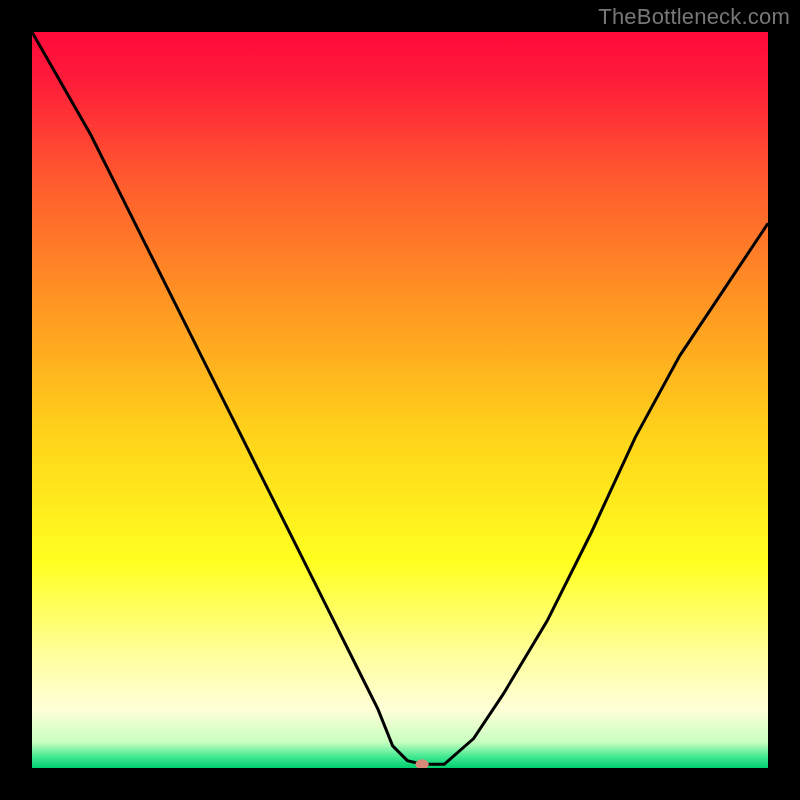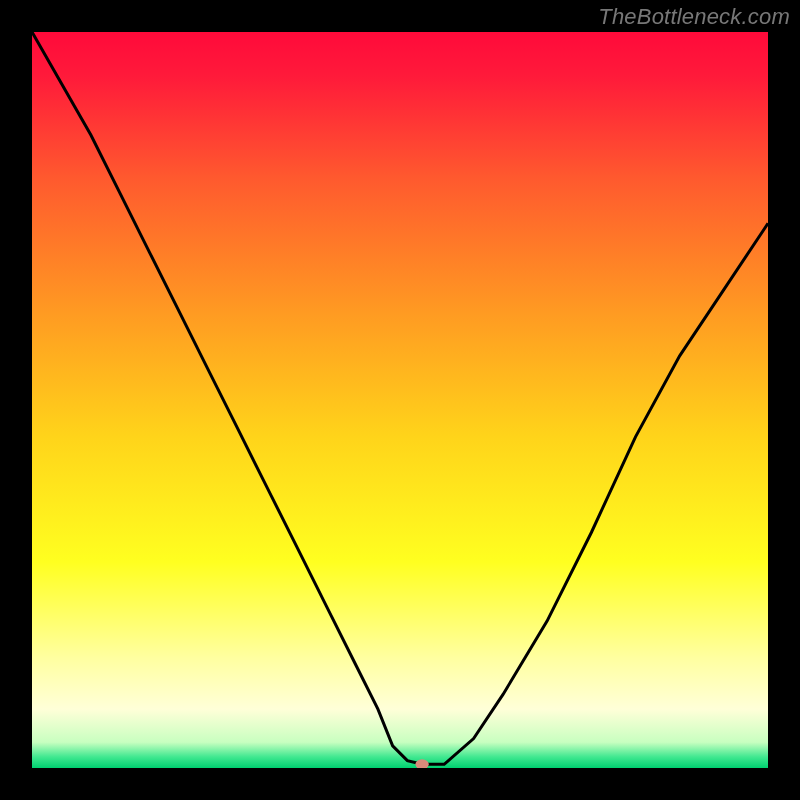--- a/index.html
+++ b/index.html
@@ -8,21 +8,20 @@
     width: 800px;
     height: 800px;
     overflow: hidden;
     font-family: Arial, Helvetica, sans-serif;
   }
   .chart-container {
     position: relative;
     width: 800px;
     height: 800px;
     background: #000;
-    font-style: italic;
   }
   .watermark {
     position: absolute;
     top: 4px;
     right: 10px;
     color: #777;
     font-size: 22px;
     font-weight: 500;
     letter-spacing: 0.2px;
     z-index: 5;

